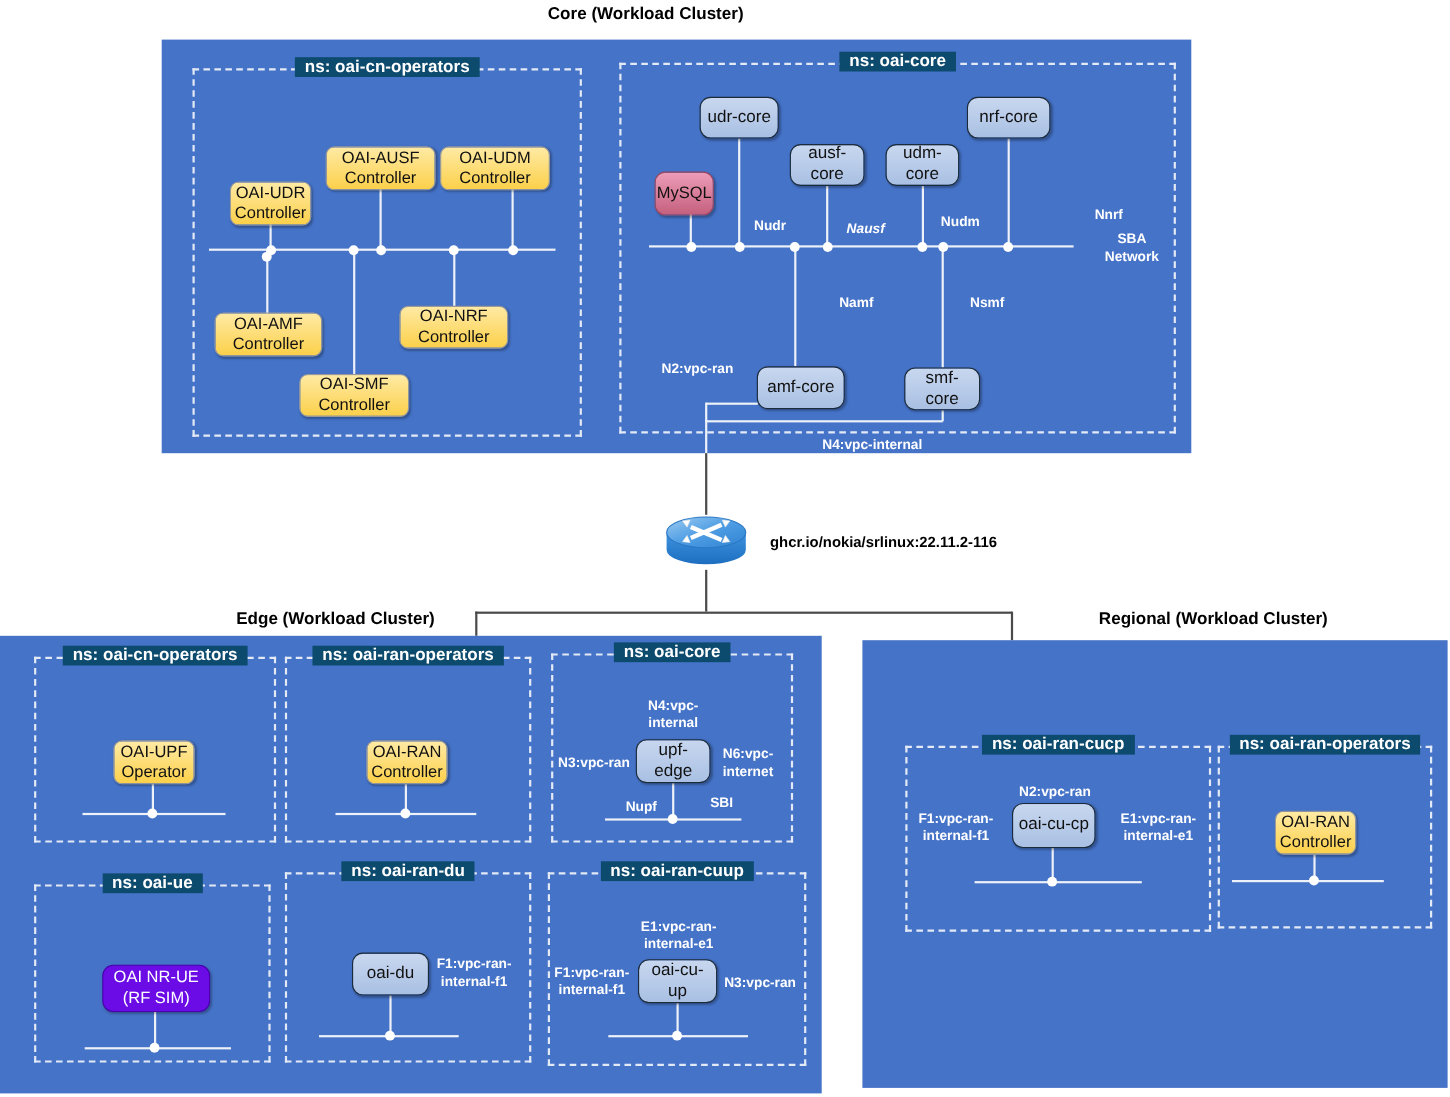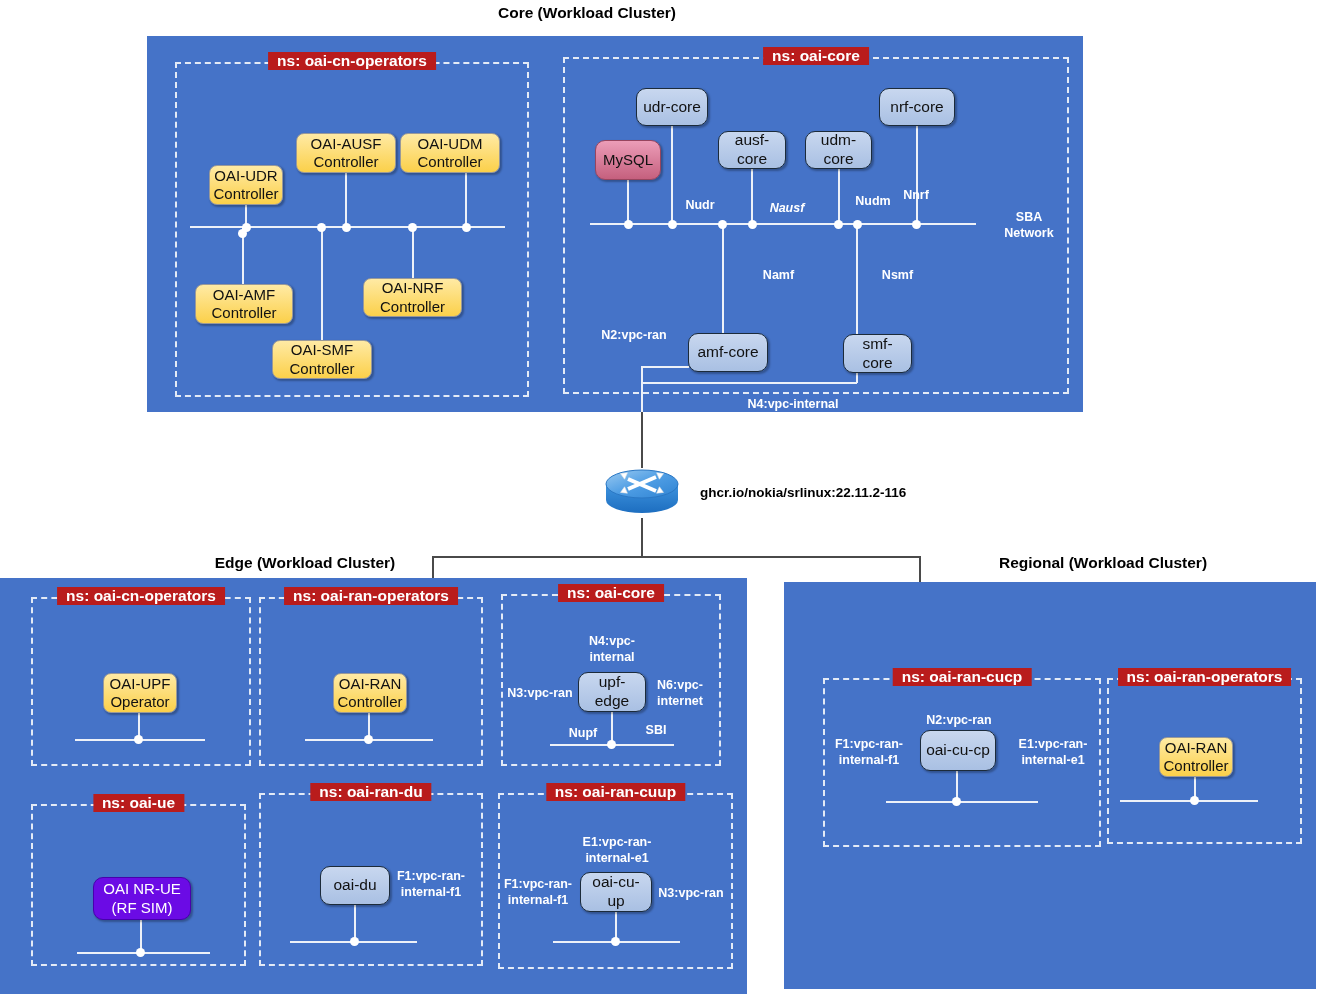--- a/index.html
+++ b/index.html
@@ -2,21 +2,21 @@
 <html><head>
 <meta charset="utf-8">
 <style>
   html,body{margin:0;padding:0;background:#fff;}
   .canvas{position:relative;width:1318px;height:997px;background:#ffffff;
           font-family:"Liberation Sans",sans-serif;overflow:hidden;}
   .cluster{position:absolute;background:#4573C8;}
   .cluster-title{position:absolute;font-weight:bold;font-size:15.5px;color:#000;text-align:center;}
   .ns{position:absolute;border:2px dashed rgba(255,255,255,0.85);}
   .ns-label{position:absolute;top:-12px;left:50%;transform:translateX(-50%);
-            background:#b91c1c;padding:0 9px;color:#fff;font-weight:bold;
+            background:#0c4a6e;padding:0 9px;color:#fff;font-weight:bold;
             font-size:15.5px;white-space:nowrap;}
   .node{position:absolute;display:flex;align-items:center;justify-content:center;
         text-align:center;border-radius:8px;font-size:15px;line-height:1.22;color:#111;
         padding:2px 4px;box-sizing:border-box;box-shadow:1.5px 1.5px 2px rgba(0,0,0,0.28);}
   .yellow{background:linear-gradient(#FFEAA4,#FBD04A);border:1px solid #999;}
   .bluebox{background:linear-gradient(#C8D7EF,#A9C0E3);border:1.5px solid #1C2B3A;
            border-radius:10px;font-size:15.5px;}
   .pink{background:linear-gradient(#EC9DB8,#C5607E);border:1.5px solid #97455E;border-radius:10px;}
   .purple{background:#6B0BE5;border:1.5px solid #4800AD;color:#fff;border-radius:10px;}
   .busline{position:absolute;height:2px;background:#EDF1F8;}
@@ -80,32 +80,32 @@
   <div class="dot" style="left:834px;top:220px;"></div>
   <div class="dot" style="left:853px;top:220px;"></div>
   <div class="dot" style="left:912px;top:220px;"></div>
 
   <div class="busline" style="left:642px;top:366px;width:47px;"></div>
   <div class="vline" style="left:641px;top:366px;height:17px;"></div>
   <div class="busline" style="left:641px;top:382px;width:216px;"></div>
   <div class="vline" style="left:856px;top:373px;height:10px;"></div>
   <div class="vline" style="left:641px;top:382px;height:30px;"></div>
 
-  <div class="node pink" style="left:595px;top:140px;width:66px;height:40px;">MySQL</div>
+  <div class="node pink" style="left:595px;top:156px;width:54px;height:40px;">MySQL</div>
   <div class="node bluebox" style="left:636px;top:88px;width:72px;height:38px;">udr-core</div>
   <div class="node bluebox" style="left:718px;top:131px;width:68px;height:38px;">ausf-core</div>
   <div class="node bluebox" style="left:805px;top:131px;width:67px;height:38px;">udm-core</div>
   <div class="node bluebox" style="left:879px;top:88px;width:76px;height:38px;">nrf-core</div>
   <div class="node bluebox" style="left:688px;top:333px;width:80px;height:39px;">amf-core</div>
-  <div class="node bluebox" style="left:822px;top:334px;width:69px;height:39px;margin-left:21px;">smf-core</div>
+  <div class="node bluebox" style="left:822px;top:334px;width:69px;height:39px;">smf-core</div>
 
   <div class="netlabel nowrap" style="left:675px;top:197px;width:50px;">Nudr</div>
   <div class="netlabel nowrap" style="left:760px;top:200px;width:54px;font-style:italic;">Nausf</div>
   <div class="netlabel nowrap" style="left:848px;top:193px;width:50px;">Nudm</div>
-  <div class="netlabel nowrap" style="left:892px;top:187px;width:48px;">Nnrf</div>
+  <div class="netlabel nowrap" style="left:984px;top:187px;width:48px;">Nnrf</div>
   <div class="netlabel" style="left:1000px;top:209px;width:58px;">SBA Network</div>
   <div class="netlabel nowrap" style="left:756px;top:267px;width:45px;">Namf</div>
   <div class="netlabel nowrap" style="left:875px;top:267px;width:45px;">Nsmf</div>
   <div class="netlabel nowrap" style="left:600px;top:327px;width:68px;">N2:vpc-ran</div>
   <div class="netlabel nowrap" style="left:738px;top:396px;width:110px;">N4:vpc-internal</div>
 
   <div class="dark-v" style="left:641px;top:412px;height:56px;"></div>
   <div style="position:absolute;left:604px;top:466px;width:76px;height:52px;">
     <svg width="76" height="52" viewBox="0 0 76 52">
       <defs>

